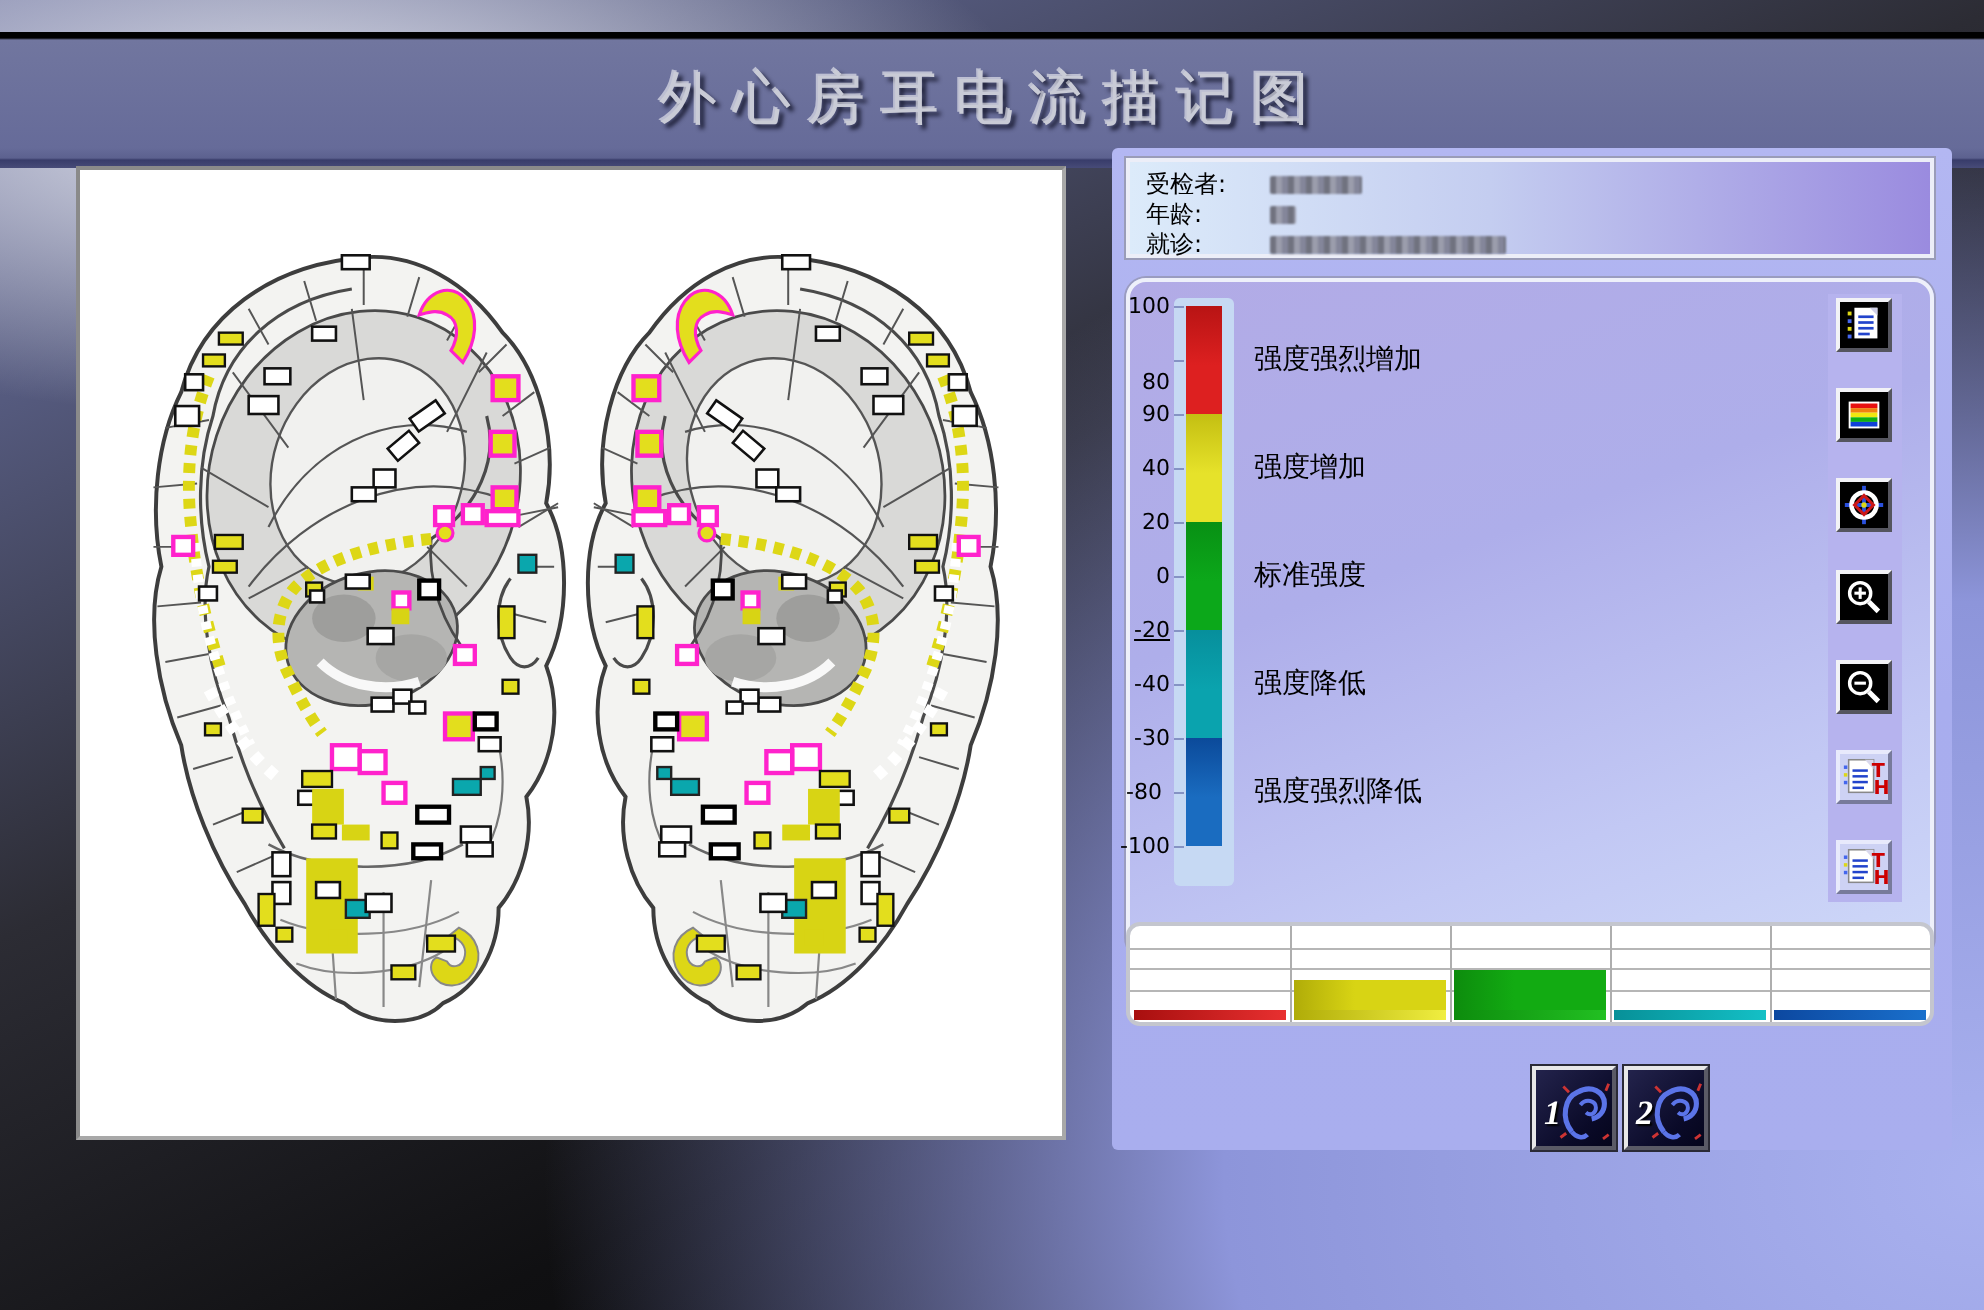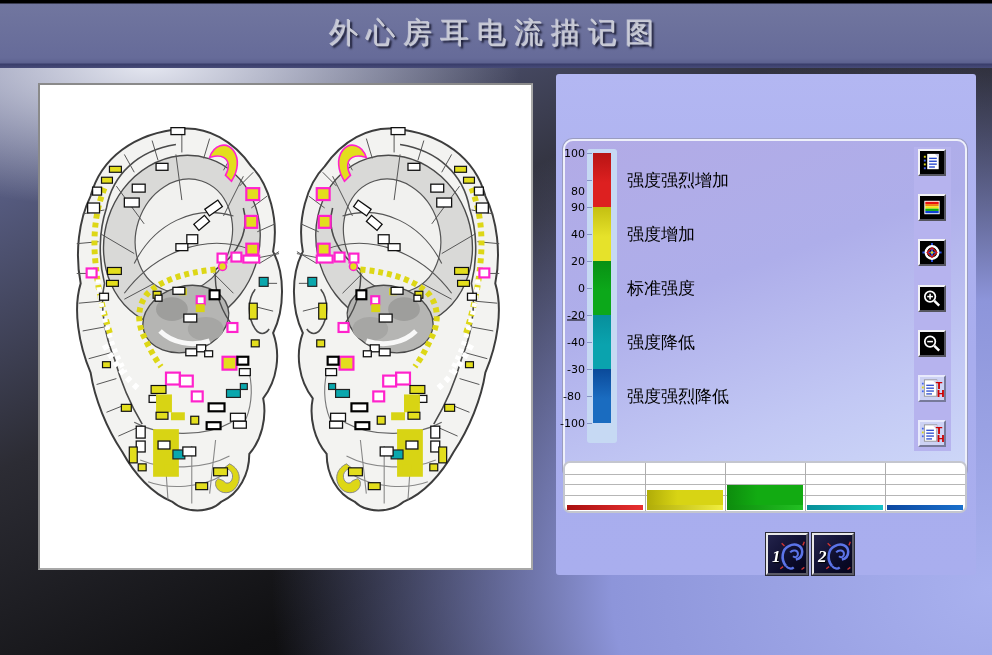--- a/index.html
+++ b/index.html
@@ -8,21 +8,21 @@
     font-family:"DejaVu Sans",sans-serif;
     background-color:#000;
     background-image:
       radial-gradient(ellipse 620px 240px at 15% 10%, rgba(236,238,246,.95) 0%, rgba(236,238,246,0) 60%),
       radial-gradient(ellipse 1000px 760px at 100% 90%, #a9b1ef 0%, #8d95da 38%, rgba(60,60,80,0) 72%),
       linear-gradient(155deg, #6f749e 0%, #555a7e 18%, #2c2c34 42%, #101012 68%, #000 100%);
   }
   .abs{position:absolute;}
   
   #titlebar{
-    left:0;top:0;width:992px;height:68px;
+    left:0;top:16px;width:992px;height:68px;
     background:linear-gradient(180deg,#000 0,#000 3px,#71769f 4px,#666b99 58px,#5c618f 63px,#383c6a 64px,#474b78 68px);
   }
   #title-text{
     left:0;top:14px;width:100%;text-align:center;
     font-family:"Liberation Serif","DejaVu Serif",serif;
     font-size:29px;letter-spacing:8px;color:#c9cbd6;
     text-shadow:-1px -1px 0 rgba(255,255,255,.55), 2px 2px 2px rgba(10,12,30,.85);
   }
   
   #ear-canvas{
@@ -52,21 +52,21 @@
   #legend-box{
     left:7px;top:65px;width:404px;height:340px;box-sizing:border-box;border-radius:10px;
     background:linear-gradient(160deg,#b2abe6 0%,#aeaeea 40%,#c2c8f4 75%,#ced8f8 100%);
     border:2px solid #eef0fa;box-shadow:0 0 0 1px #9a9cc0;
   }
   #scale-track{left:22px;top:8px;width:30px;height:294px;background:#c6d9f3;border-radius:3px;}
   #color-bar{left:28px;top:12px;width:18px;height:270px;}
   .seg{width:18px;}
   .tick{position:absolute;left:-6px;width:26px;text-align:right;font-size:11px;color:#000;transform:translateY(-50%);}
   .tickmark{position:absolute;left:22px;width:5px;height:1px;background:#8593c4;}
-  .seg-label{position:absolute;left:62px;font-size:17px;color:#000;transform:translateY(-50%);white-space:nowrap;}
+  .seg-label{position:absolute;left:62px;font-size:14px;color:#000;transform:translateY(-50%);white-space:nowrap;}
   #btn-strip{left:349px;top:6px;width:37px;height:304px;background:#b6b3ee;}
   .tool-btn{
     position:absolute;left:353px;width:28px;height:27px;box-sizing:border-box;cursor:pointer;
     border:2px solid;border-color:#f2f2f6 #55555f #55555f #f2f2f6;background:#000;
   }
   .tool-btn.lite{background:#cdd2f4;border-color:#e8eafc #777a9a #777a9a #e8eafc;}
   .tool-btn svg{display:block;width:100%;height:100%;}
   
   #chart-box{
     left:7px;top:387px;width:404px;height:52px;box-sizing:border-box;background:#fff;
@@ -276,20 +276,25 @@
         <rect x="100" y="343" width="10" height="8" fill="#d8d414"></rect>
         <rect x="150" y="346" width="14" height="8" fill="#e3de1d" stroke="#111111" stroke-width="1.2"></rect>
         <rect x="132" y="361" width="12" height="7" fill="#e3de1d" stroke="#111111" stroke-width="1.2"></rect>
         <rect x="74" y="342" width="8" height="7" fill="#e3de1d" stroke="#111111" stroke-width="1.2"></rect>
       </g>
   </svg>
 </div>
 
 <div id="right-panel" class="abs">
 
+  <div id="patient-box" class="abs">
+      <div class="p-row" style="top: 4px;"><span class="p-label">受检者:</span><span class="masked" style="width: 46px;"></span></div>
+      <div class="p-row" style="top: 19px;"><span class="p-label">年龄:</span><span class="masked" style="width: 13px;"></span></div>
+      <div class="p-row" style="top: 34px;"><span class="p-label">就诊:</span><span class="masked" style="width: 118px;"></span></div>
+    </div>
 
   <div id="legend-box" class="abs">
     <div id="scale-track" class="abs"></div>
     <div id="color-bar" class="abs">
         <div class="seg" style="height: 54px; background: linear-gradient(rgb(184, 20, 20) 0%, rgb(221, 32, 32) 55%);"></div>
         <div class="seg" style="height: 54px; background: linear-gradient(rgb(196, 191, 18) 0%, rgb(230, 226, 42) 55%);"></div>
         <div class="seg" style="height: 54px; background: linear-gradient(rgb(8, 144, 20) 0%, rgb(12, 168, 26) 55%);"></div>
         <div class="seg" style="height: 54px; background: linear-gradient(rgb(7, 143, 156) 0%, rgb(10, 163, 174) 55%);"></div>
         <div class="seg" style="height: 54px; background: linear-gradient(rgb(11, 74, 154) 0%, rgb(26, 108, 192) 55%);"></div>
       </div>

